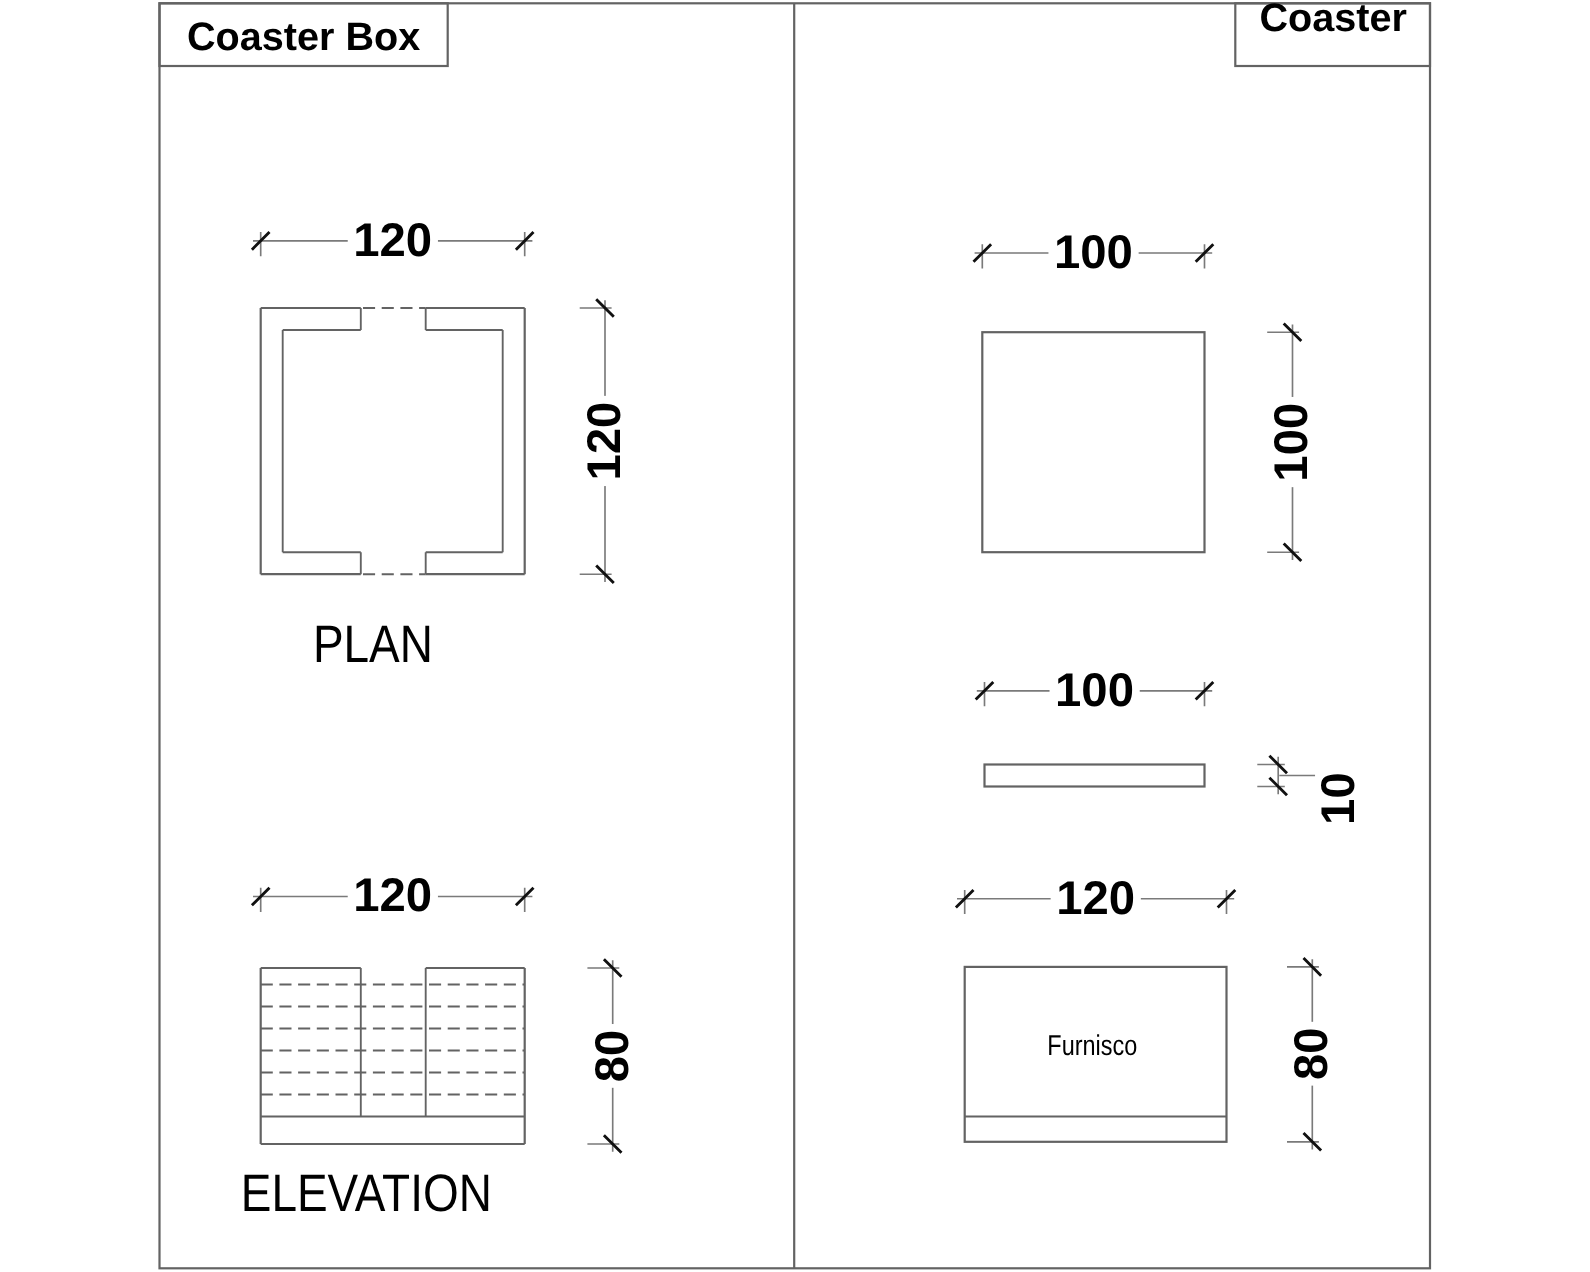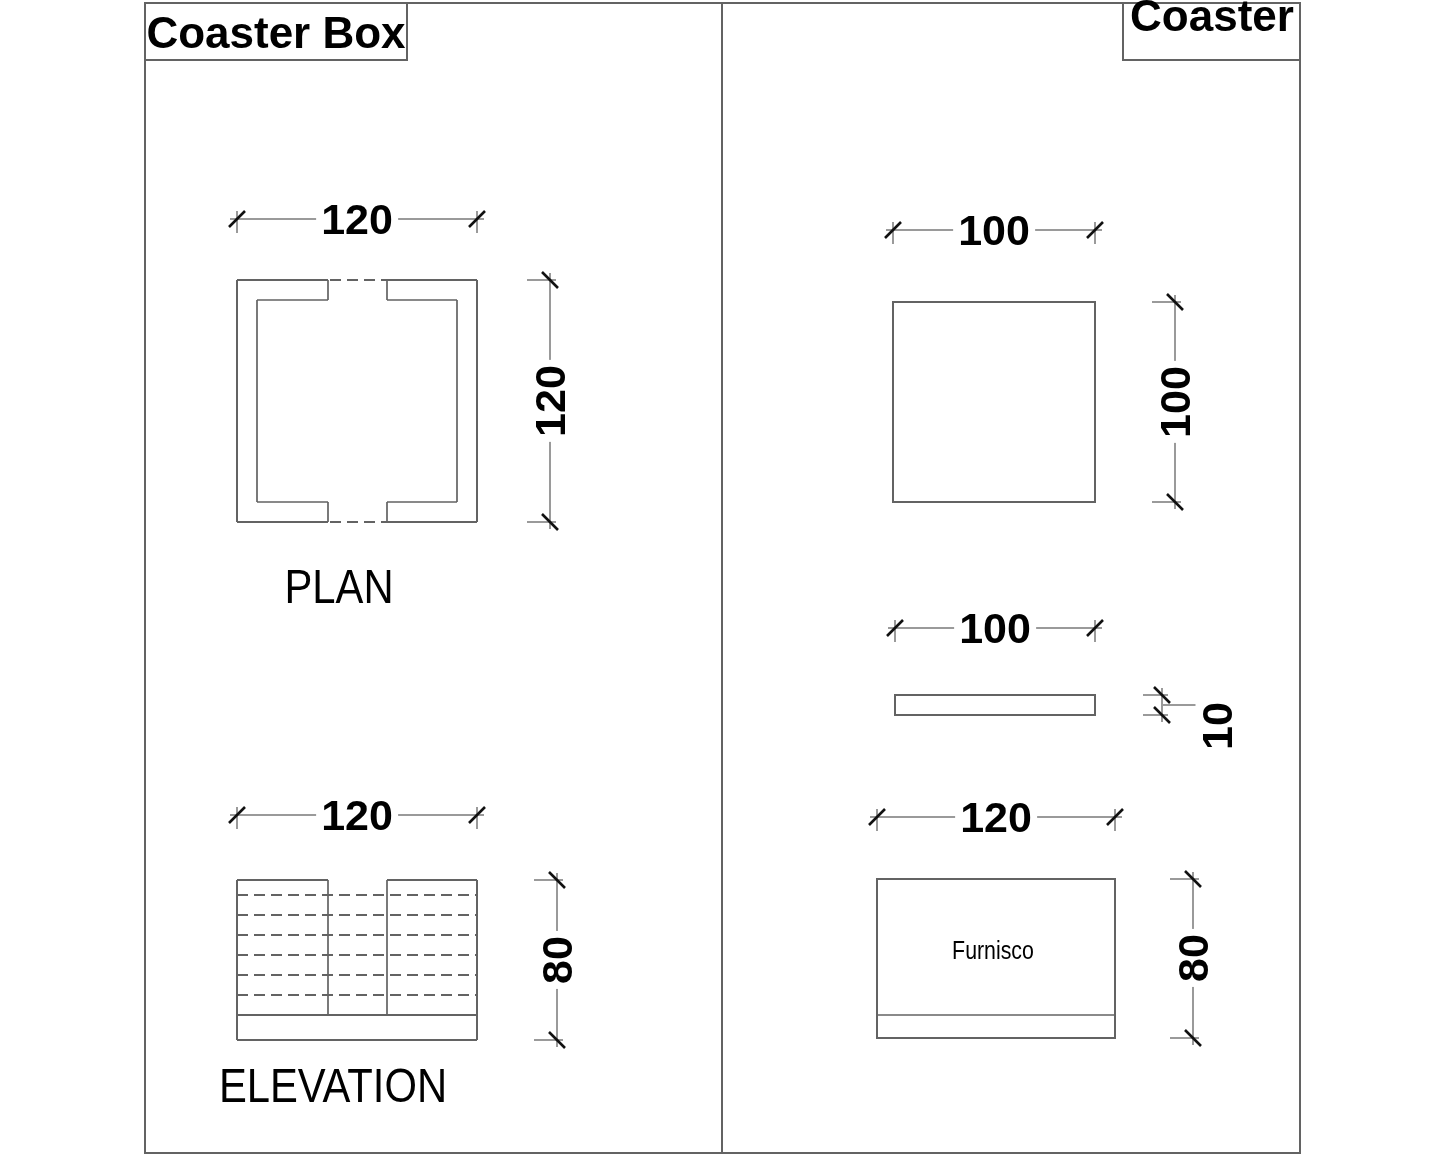--- a/index.html
+++ b/index.html
@@ -18,21 +18,21 @@
   .dimline{stroke:var(--dim,#7a7a7a);stroke-width:1.5;fill:none;}
   .tick{stroke:var(--tick,#111111);stroke-width:2.6;fill:none;}
   
   .txt{
     position:absolute;
     transform:translate(-50%,-50%);
     white-space:nowrap;
     color:var(--text,#000);
     line-height:1;
   }
-  .title{font-size:44px;font-weight:700;letter-spacing:0;}
+  .title{font-size:36px;font-weight:700;letter-spacing:0;}
   .dim{font-size:43px;font-weight:700;background:var(--bg,#fff);padding:0 5px;}
   .dim.vert{transform:translate(-50%,-50%) rotate(-90deg);}
   .label{font-size:48px;font-weight:400;transform:translate(-50%,-50%) scaleX(.87);}
   .brand{font-size:26px;font-weight:400;transform:translate(-50%,-50%) scaleX(.82);}
 </style>
 </head>
 <body>
 
 <div class="sheet">
 

